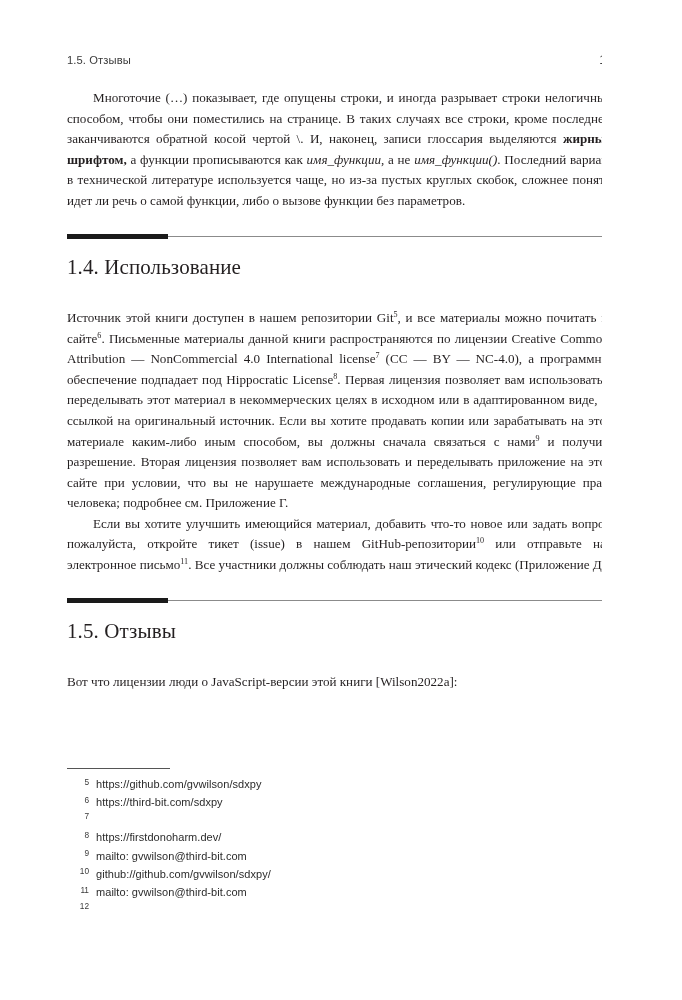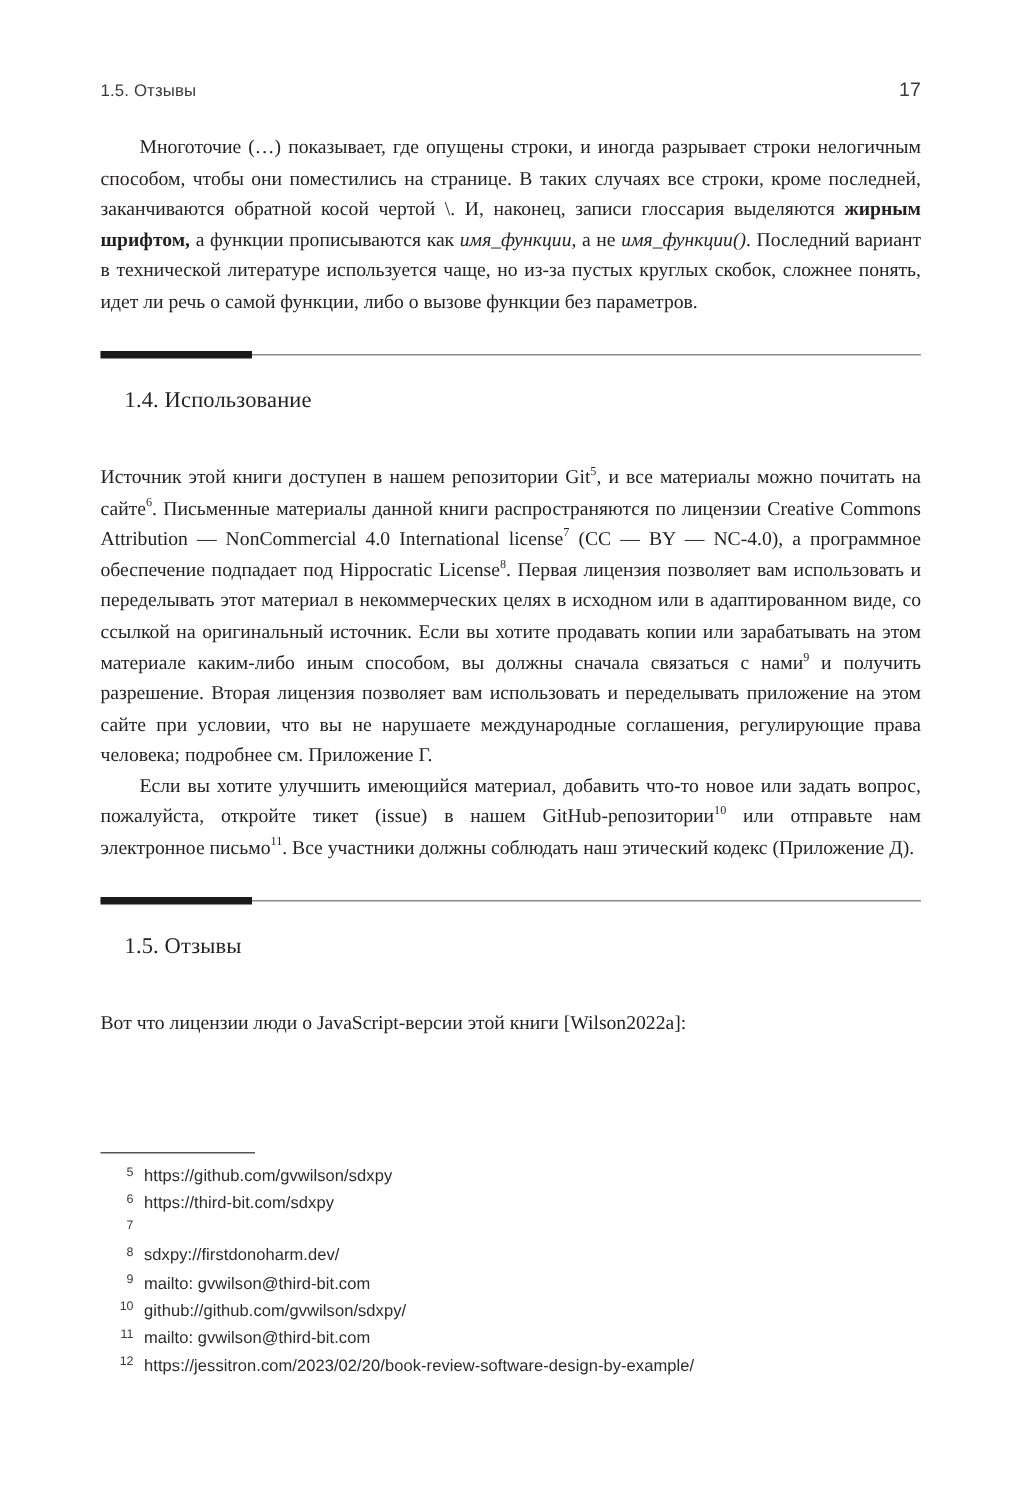--- a/index.html
+++ b/index.html
@@ -15,21 +15,20 @@
     color: #231f20;
     -webkit-font-smoothing: antialiased;
   }
 
   .page {
     position: absolute;
     left: 0; top: 0;
     width: 602px;
     height: 1000px;
     overflow: hidden;
-    padding-left: 40px;
   }
 
   
   .running-head {
     position: absolute;
     left: 67px;
     top: 52px;
     width: 547px;
     display: flex;
     justify-content: space-between;
@@ -90,22 +89,22 @@
     background: #8b8b8b;
   }
   .rule .thick {
     position: absolute;
     left: 0; top: 0px;
     width: 101px;
     height: 5px;
     background: #1a1a1a;
   }
   h2.section-title {
-    margin: 16px;
-    font-size: 15px;
+    margin: 0;
+    font-size: 21px;
     font-weight: 400;
     color: #231f20;
     letter-spacing: 0.1px;
     line-height: 24px;
   }
   .section-body {
     margin-top: 29px;
   }
   .section-body p.body + p.body { margin-top: 0; }
 
@@ -221,33 +220,32 @@
     </div>
     <div class="fn-row">
       <span class="fn-num">6</span>
       <span class="fn-text">https://third-bit.com/sdxpy</span>
     </div>
     <div class="fn-row">
       <span class="fn-num">7</span>
     </div>
     <div class="fn-row">
       <span class="fn-num">8</span>
-      <span class="fn-text">sdxpy://firstdonoharm.dev/</span>
+      <span class="fn-text">https://firstdonoharm.dev/</span>
     </div>
     <div class="fn-row">
       <span class="fn-num">9</span>
       <span class="fn-text">mailto: gvwilson@third-bit.com</span>
     </div>
     <div class="fn-row">
       <span class="fn-num">10</span>
       <span class="fn-text">github://github.com/gvwilson/sdxpy/</span>
     </div>
     <div class="fn-row">
       <span class="fn-num">11</span>
       <span class="fn-text">mailto: gvwilson@third-bit.com</span>
     </div>
     <div class="fn-row">
       <span class="fn-num">12</span>
-      <span class="fn-text">https://jessitron.com/2023/02/20/book-review-software-design-by-example/</span>
     </div>
   </div>
 
 </div>
 
 </body></html>

